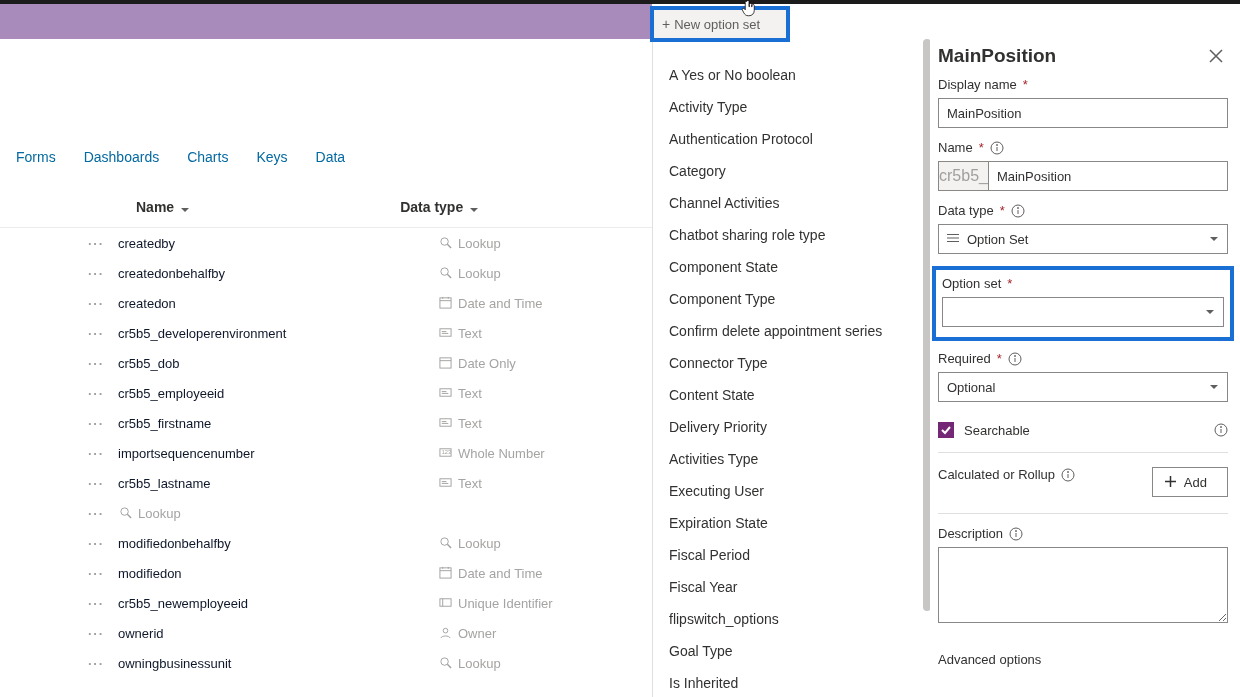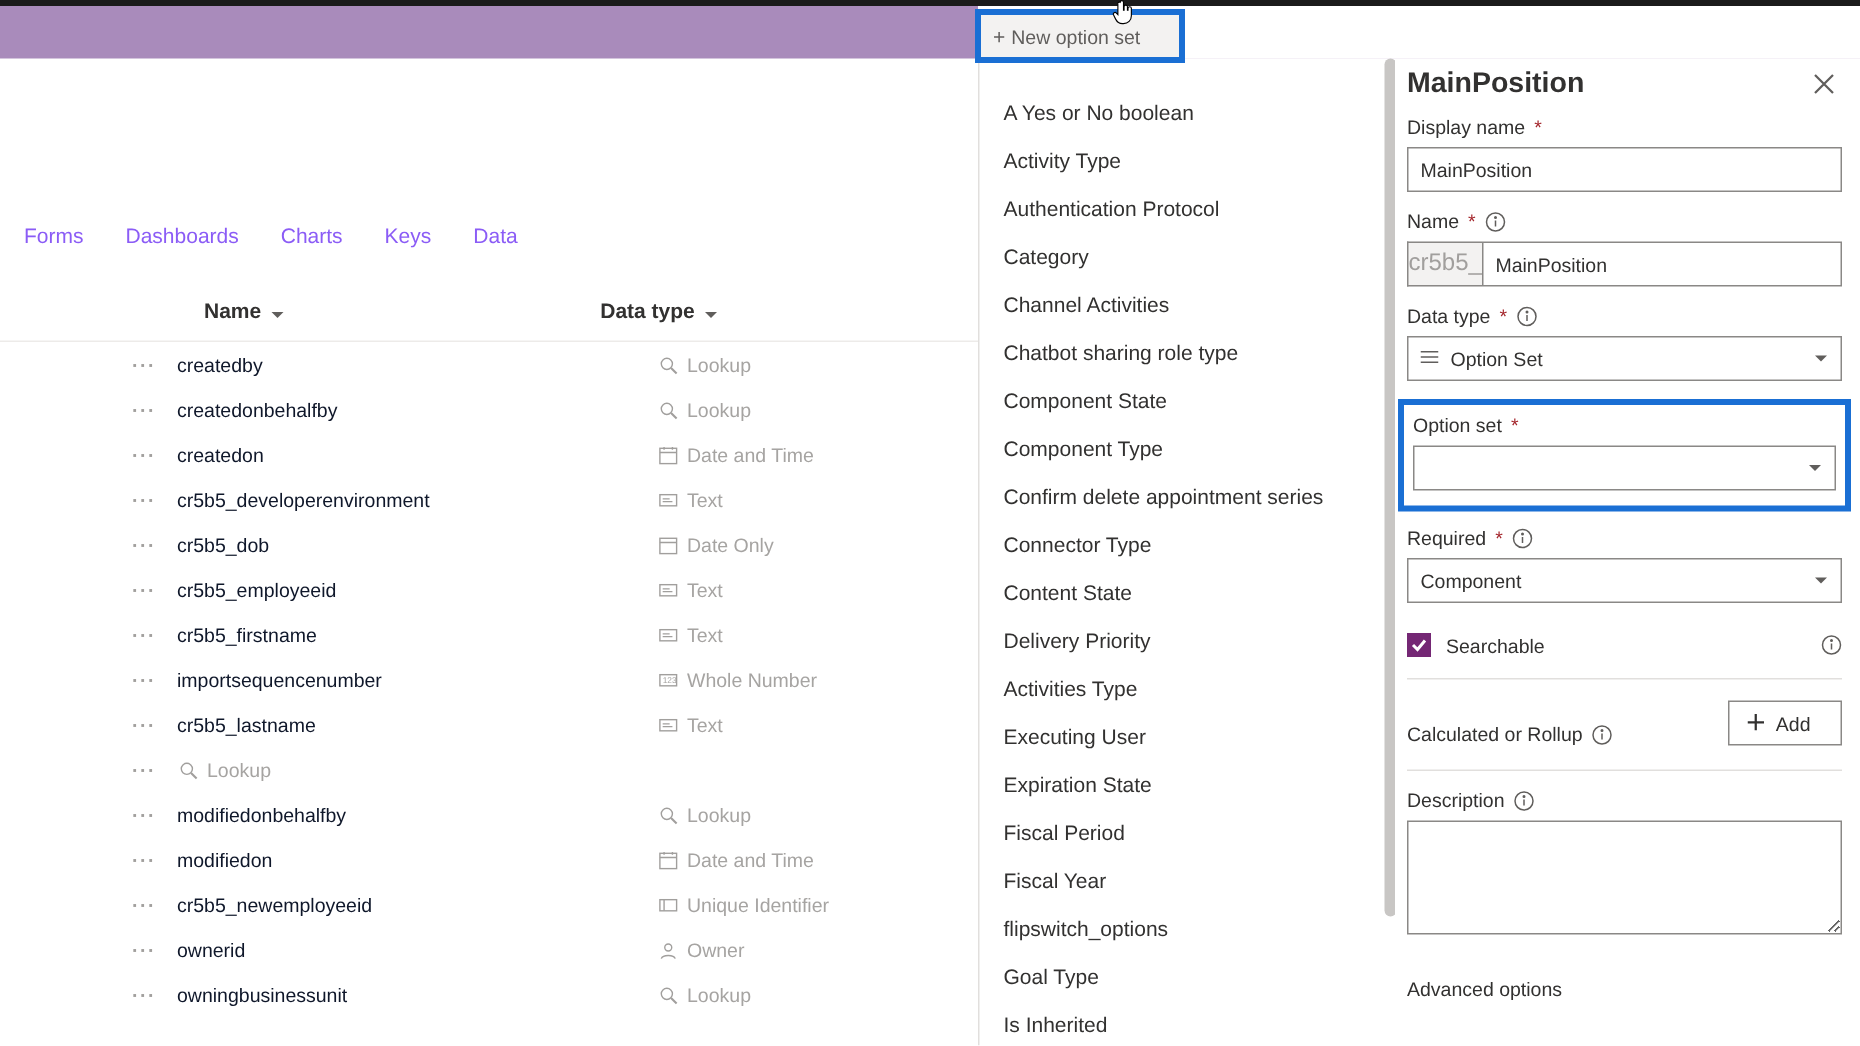--- a/index.html
+++ b/index.html
@@ -16,35 +16,35 @@
   .top-black { height: 4px; background: #1b1b1b; }
   .purple-bar { height: 35px; background: #a98bbb; position: relative; }
   .purple-cut { position:absolute; right:0; top:0; height:35px; width:588px; background:#fff; }
 
   .layout { display:flex; height: 658px; }
   .left-area { width: 652px; position: relative; }
   .middle-flyout { width: 278px; border-left:1px solid #e1dfdd; background:#fff; position:relative; }
   .right-panel { flex:1; background:#fff; padding: 0 12px 0 8px; position:relative; }
 
   
-  .tabs { display:flex; gap:28px; padding: 110px 0 10px 16px; color:#8b5cf6; font-size:14px; }
+  .tabs { display:flex; gap:28px; padding: 110px 0 10px 16px; color:#0369a1; font-size:14px; }
   .tabs span { cursor:pointer; }
 
   
   .col-headers { display:flex; padding: 24px 0 12px 0; color:#323130; font-size:14px; font-weight:600; border-bottom:1px solid #edebe9; }
   .name-h { margin-left:136px; display:flex; align-items:center; gap:6px; }
   .dt-h { margin-left:210px; display:flex; align-items:center; gap:6px; }
   .chev { width:10px; height:10px; }
   .chev svg { width:10px; height:10px; fill:#605e5c; }
 
   .rows { }
   .row { display:flex; align-items:center; height:30px; color:#a19f9d; font-size:13px; }
   .dots { width:30px; margin-left:88px; color:#a19f9d; font-weight:bold; letter-spacing:1px; cursor:pointer; }
   .row .nm { width:320px; color:#0f172a; }
-  .row .dt { display:flex; align-items:center; gap:6px; color:#a6a4a2; }
+  .row .dt { display:flex; gap:6px; color:#a6a4a2; }
   .icon-box { width:14px; height:14px; display:inline-flex; align-items:center; justify-content:center; }
   .icon-box svg { width:13px; height:13px; fill:#a19f9d; }
 
   
   .new-opt-wrap {
     position:absolute; top:-33px; left:-3px; width:140px;
     border:4px solid #1a6fd4; background:#f3f2f1;
     display:flex; align-items:center; padding:6px 8px; gap:4px;
     color:#605e5c; font-size:13px; cursor:pointer;
   }
@@ -82,21 +82,21 @@
   .sel .chev2 svg { width:10px; height:10px; fill:#605e5c; }
   .sel .lead { display:flex; align-items:center; gap:8px; }
   .hamb svg { width:12px; height:12px; fill:#605e5c; }
 
   .highlight-box { border:4px solid #1a6fd4; padding:6px 6px 10px 6px; margin:2px -6px 10px -6px; }
 
   .chk-row { display:flex; align-items:center; justify-content:space-between; padding:8px 0 14px 0; border-bottom:1px solid #e1dfdd; }
   .chk { width:16px; height:16px; background:#742774; display:inline-flex; align-items:center; justify-content:center; margin-right:10px; }
   .chk svg { width:10px; height:10px; stroke:#fff; stroke-width:2; fill:none; }
 
-  .calc-row { display:flex; align-items:flex-end; justify-content:space-between; padding:14px 0 16px 0; border-bottom:1px solid #e1dfdd; }
+  .calc-row { display:flex; align-items:flex-start; justify-content:space-between; padding:14px 0 16px 0; border-bottom:1px solid #e1dfdd; }
   .add-btn {
     height:30px; border:1px solid #8a8886; background:#fff; padding:0 12px;
     display:flex; align-items:center; gap:8px; font-size:13px; cursor:pointer;
   }
   .plus svg { width:11px; height:11px; stroke:#323130; stroke-width:1.5; }
 
   .desc-area { width:100%; height:76px; border:1px solid #8a8886; resize:both; }
 
   .adv-row { display:flex; align-items:center; justify-content:space-between; padding:14px 0; }
 </style>
@@ -455,21 +455,21 @@
           <span class="req">*</span>
         <span class="info-i">
             <svg viewBox="0 0 14 14">
               <circle cx="7" cy="7" r="6"></circle>
               <line x1="7" y1="6" x2="7" y2="10"></line>
               <circle cx="7" cy="4" r="0.5" fill="#605e5c"></circle>
             </svg>
           </span>
       </div>
       <div class="sel">
-        <span>Component</span>
+        <span>Optional</span>
         <span class="chev2"><svg viewBox="0 0 10 10">
               <path d="M1 3l4 4 4-4z"></path>
             </svg></span>
       </div>
     </div>
 
     <div class="chk-row">
       <div style="display:flex;align-items:center;">
         <span class="chk">
           <svg viewBox="0 0 10 10">

